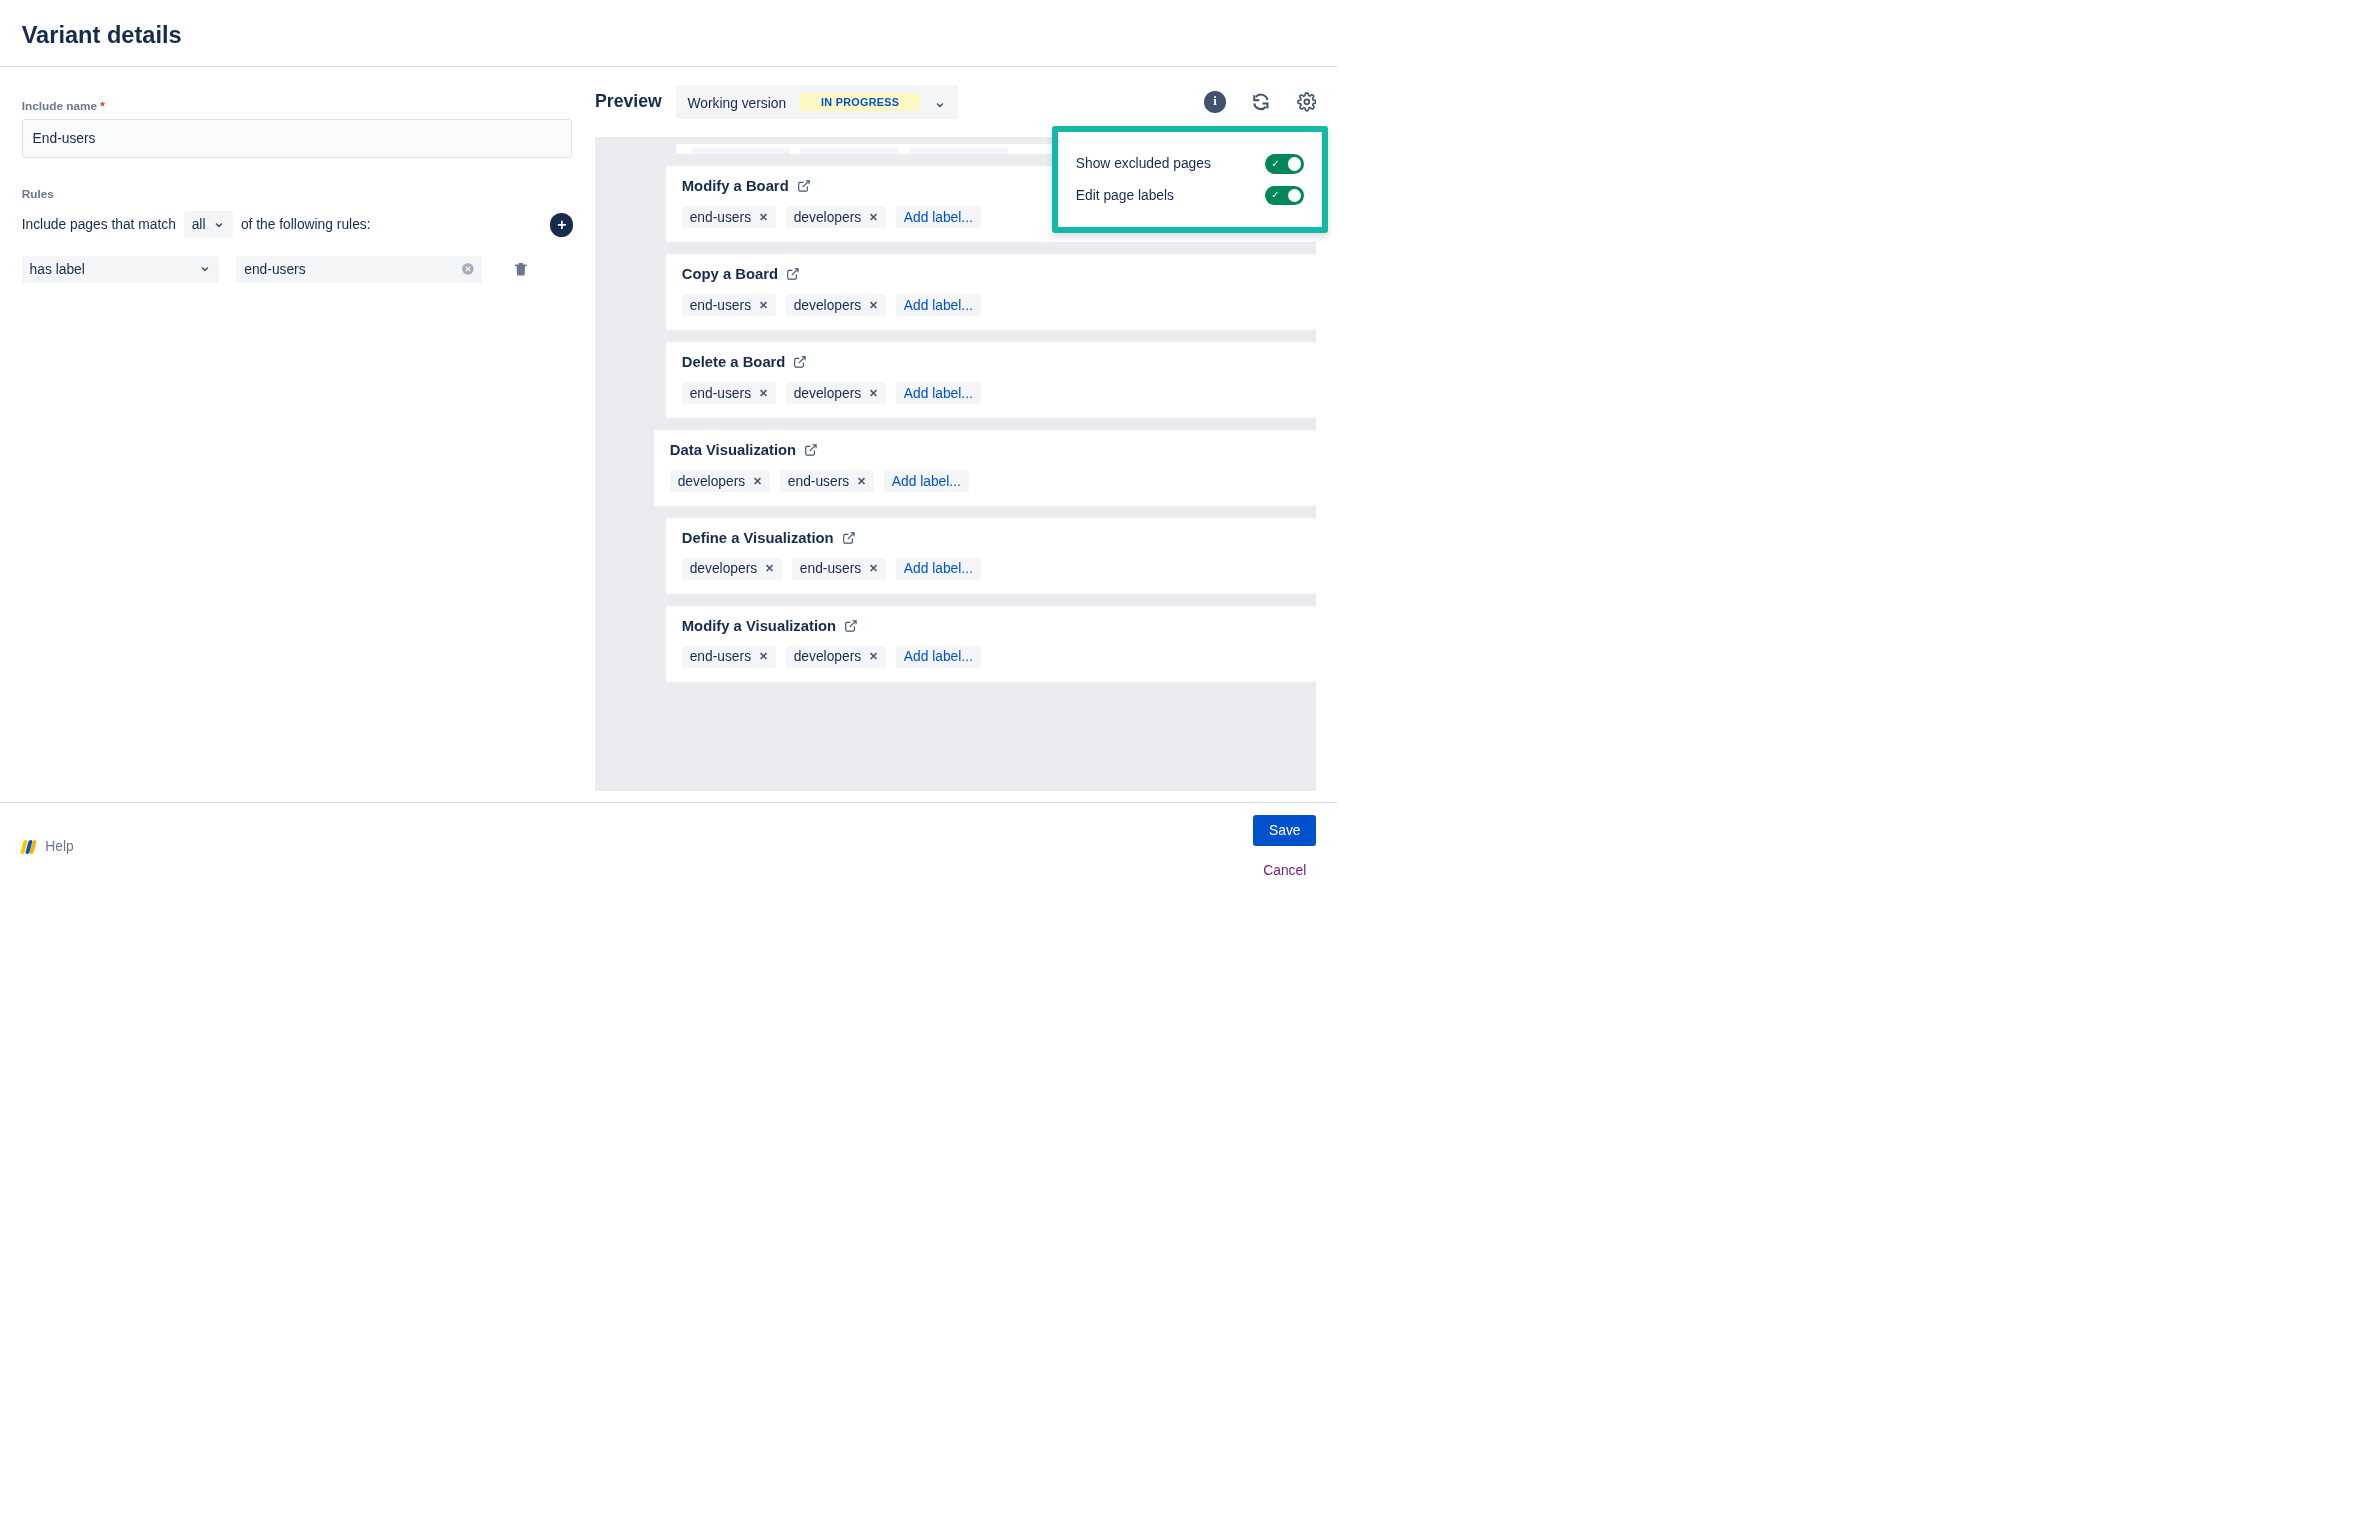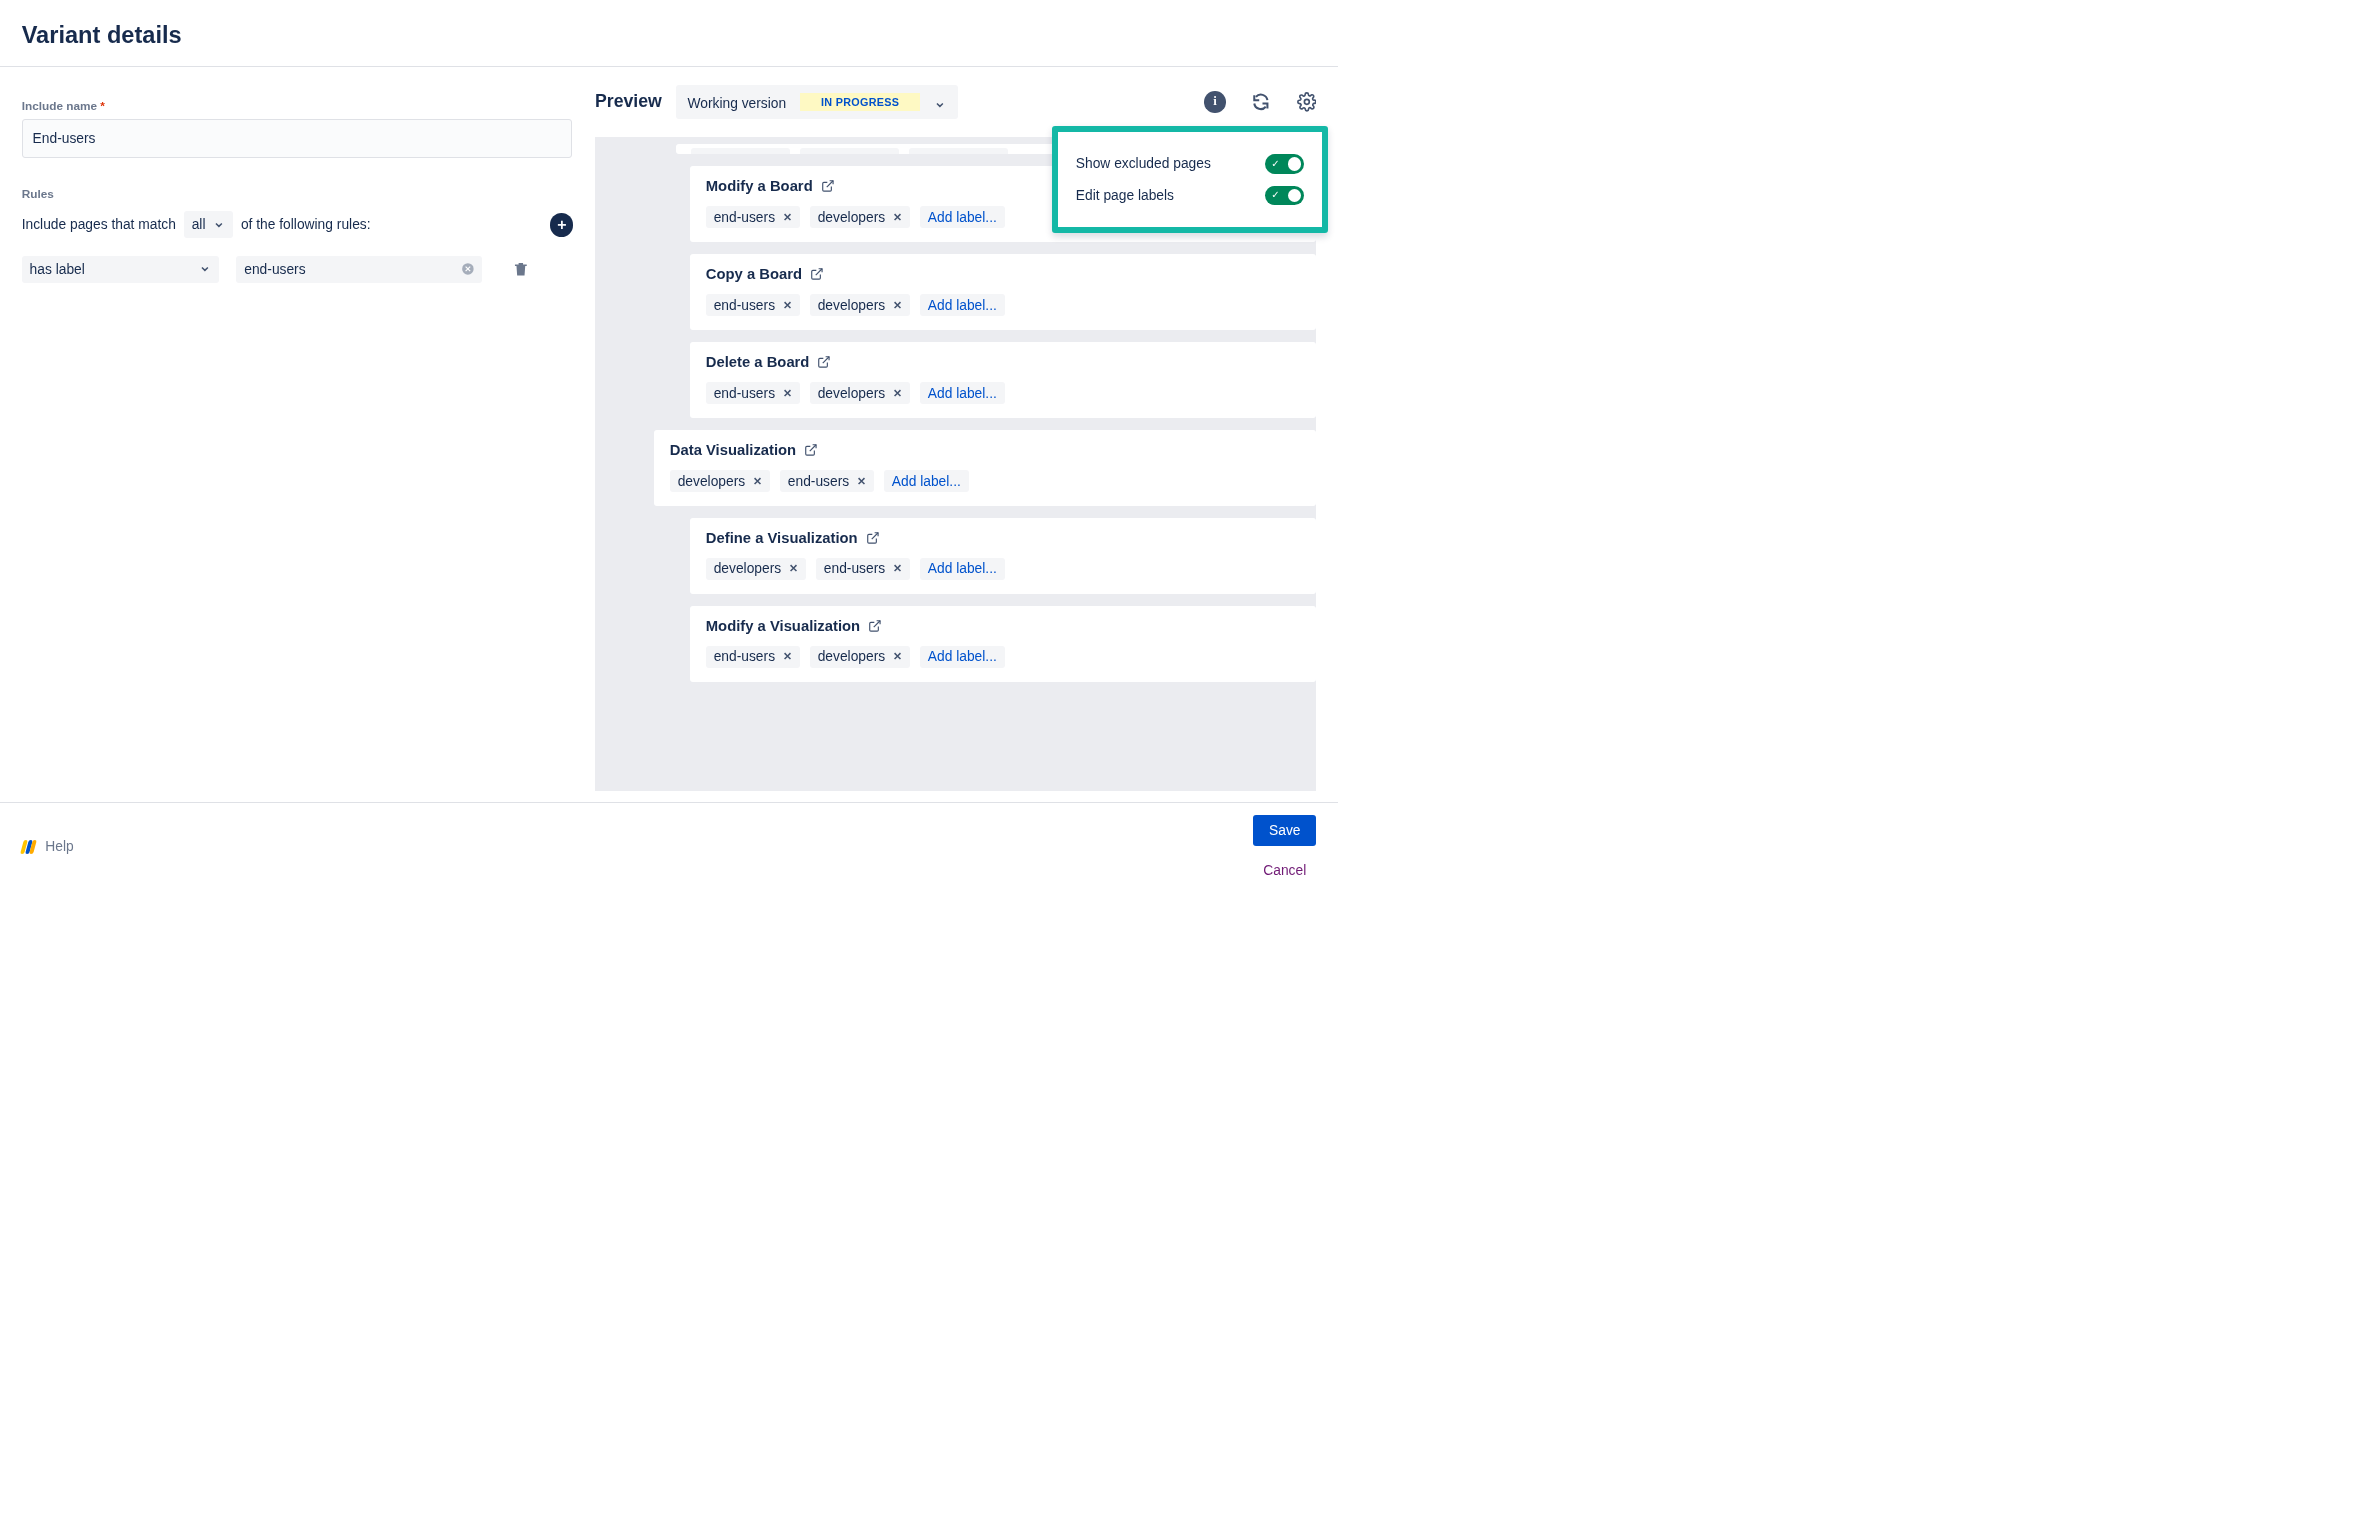--- a/index.html
+++ b/index.html
@@ -26,21 +26,21 @@
 .preview-header { display: flex; align-items: center; gap: 13.8px; }
 .preview-title { font-size: 17.7px; font-weight: 600; }
 .version-pill { background: #F4F5F7; border-radius: 3px; padding: 7.9px 11.8px; display: inline-flex; align-items: flex-end; gap: 13.8px; font-size: 13.8px; }
 .status-badge { background: #fef9c3; color: #0052CC; font-size: 10.8px; font-weight: 700; padding: 3px 21px; border-radius: 0; letter-spacing: 0.3px; }
 .icon-bar { margin-left: auto; display: flex; align-items: center; gap: 25.6px; }
 .icon-round { width: 21.7px; height: 21.7px; border-radius: 50%; background: #42526E; color: #fff; display: flex; align-items: center; justify-content: center; font-size: 12.8px; font-weight: 700; font-family: serif; cursor: pointer; }
 .icon-plain { color: #42526E; cursor: pointer; display: flex; }
 .preview-pane { margin-top: 17.7px; background: #EBECF0; border-radius: 0; height: 654px; overflow: hidden; padding-top: 7.9px; }
 .cards-wrap { margin-left: 59px; }
 .card { background: #fff; border-radius: 3px; padding: 11.8px 15.8px 13.8px 15.8px; margin-top: 11.8px; }
-.card.indent { margin-left: 36px; }
+.card.indent { margin-left: 12px; }
 .card-title { font-size: 14.8px; font-weight: 600; display: inline-flex; align-items: center; gap: 7.9px; }
 .ext-icon { color: #42526E; display: inline-flex; }
 .labels { margin-top: 11.8px; display: flex; gap: 9.9px; align-items: center; flex-wrap: wrap; }
 .label-chip { background: #F4F5F7; border-radius: 3px; padding: 3.9px 7.9px; display: inline-flex; align-items: center; gap: 7.9px; font-size: 13.8px; color: #172B4D; }
 .label-chip .x { color: #42526E; font-weight: 700; font-size: 10.8px; cursor: pointer; }
 .add-label-link { color: #0052CC; font-size: 13.8px; cursor: pointer; background: #F4F5F7; border-radius: 3px; padding: 3.9px 7.9px; }
 .popover { position: absolute; top: 59px; right: 9.9px; width: 276px; background: #fff; border: 6px solid #14b8a6; border-radius: 3px; box-shadow: 0 3.9px 7.9px rgba(9,30,66,0.15); padding: 15.8px 17.7px; }
 .popover-row { display: flex; align-items: center; justify-content: space-between; padding: 5.9px 0; font-size: 13.8px; }
 .toggle { width: 39px; height: 19.7px; border-radius: 9.9px; background: #00875A; position: relative; cursor: pointer; }
 .toggle::after { content: ""; width: 13.8px; height: 13.8px; border-radius: 50%; background: #fff; position: absolute; top: 3px; right: 3px; }

